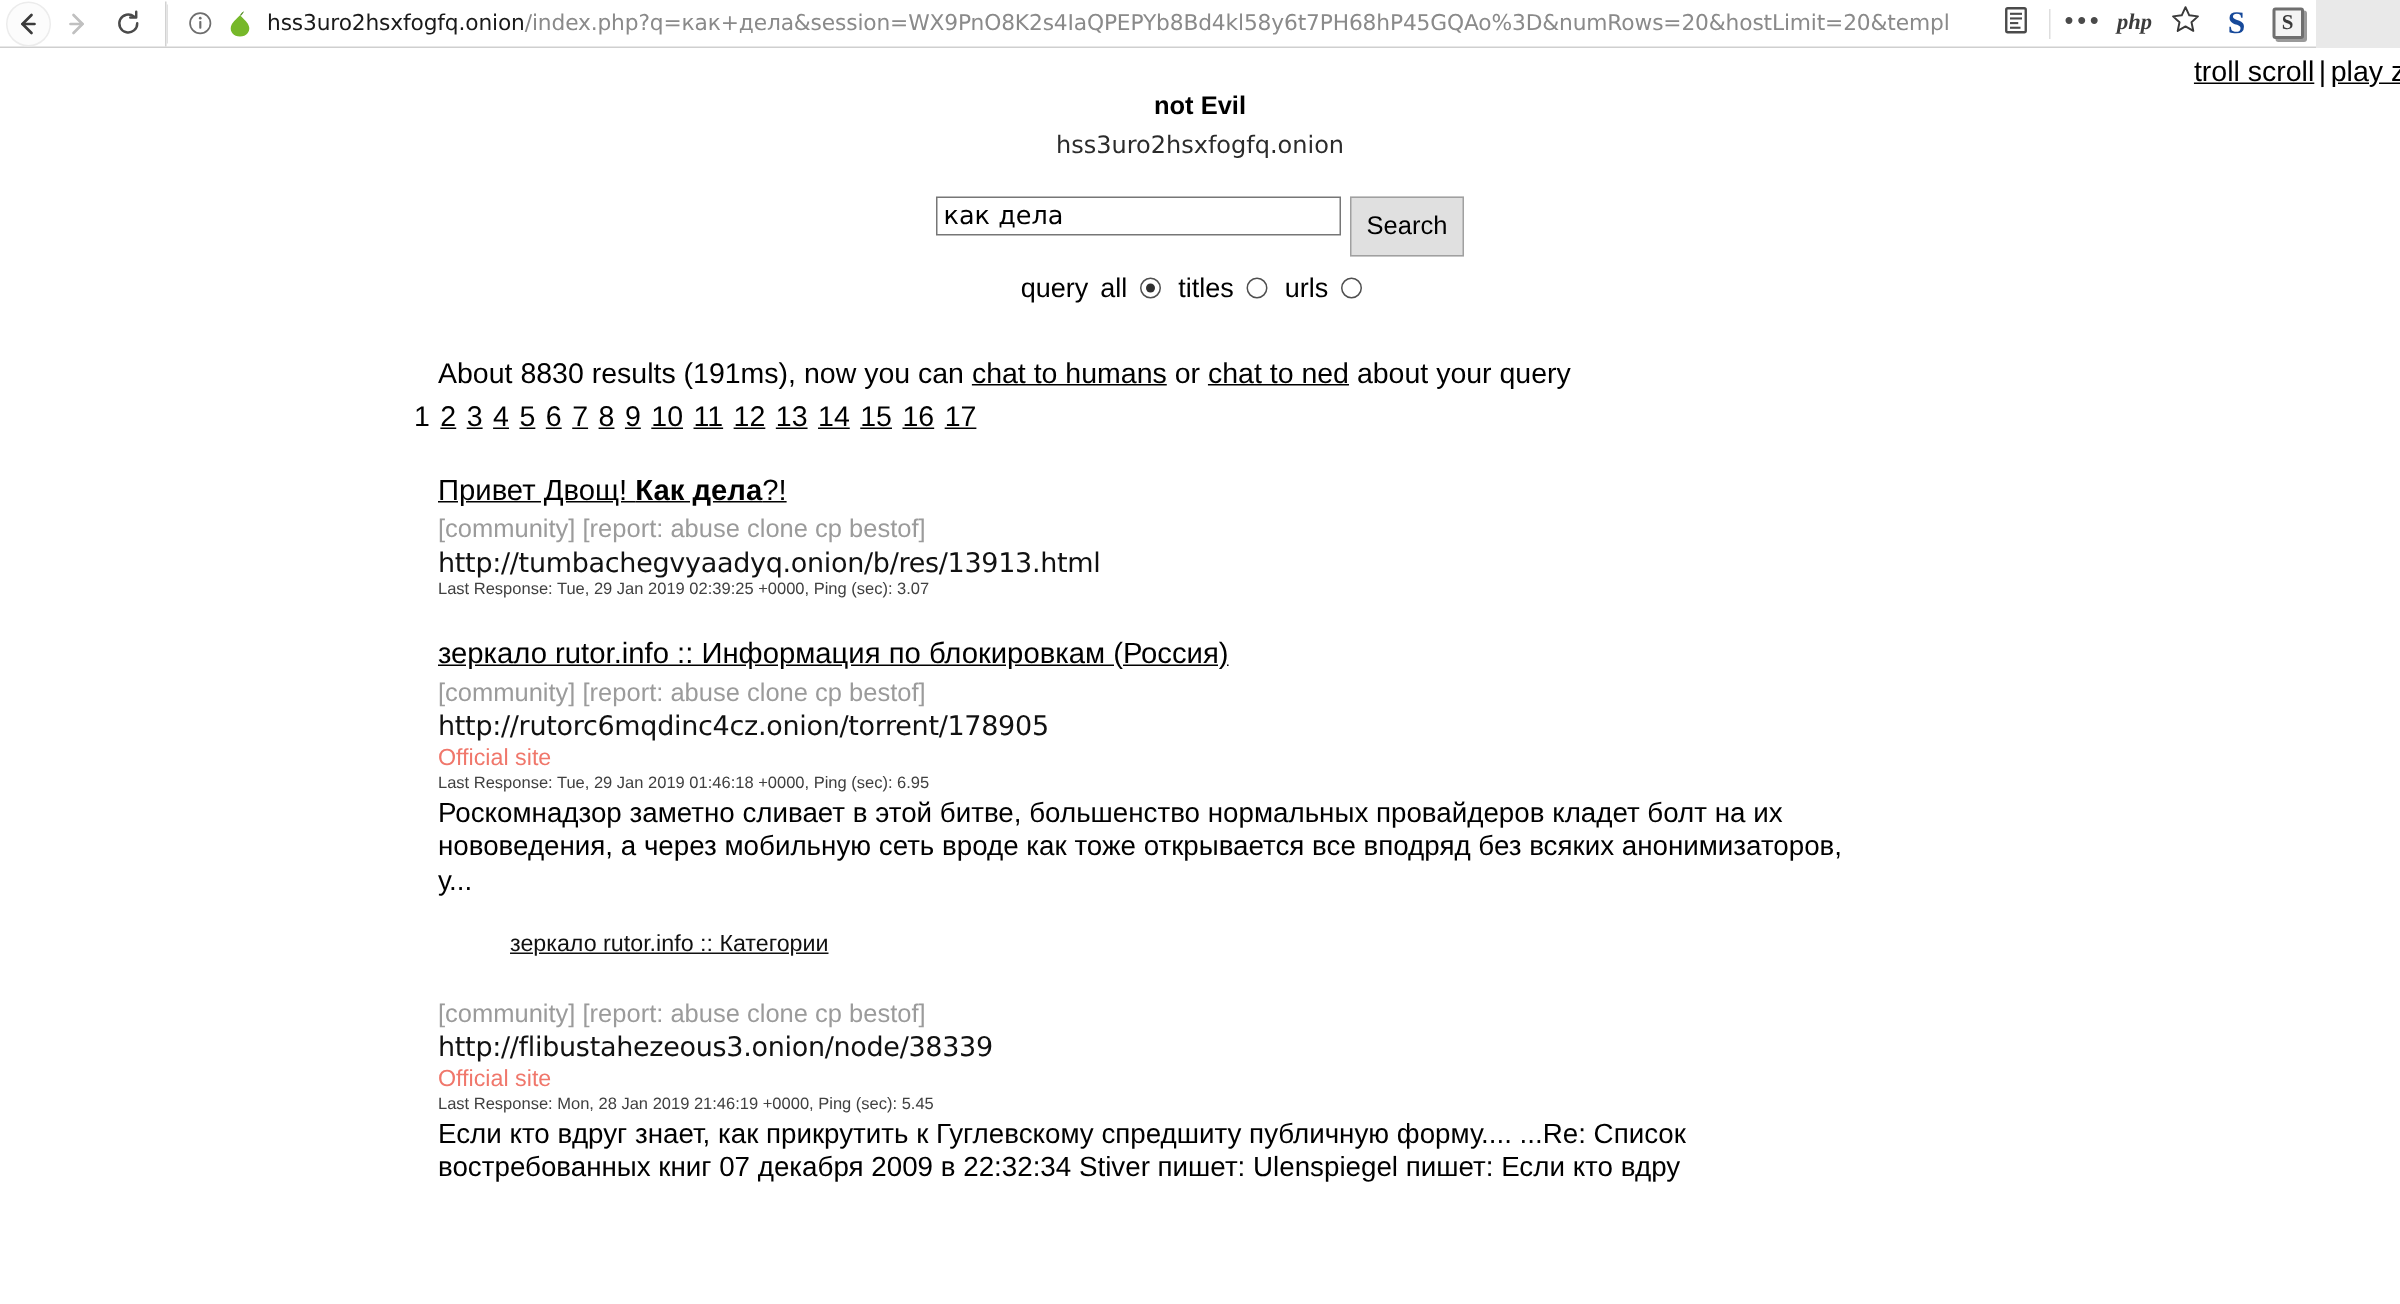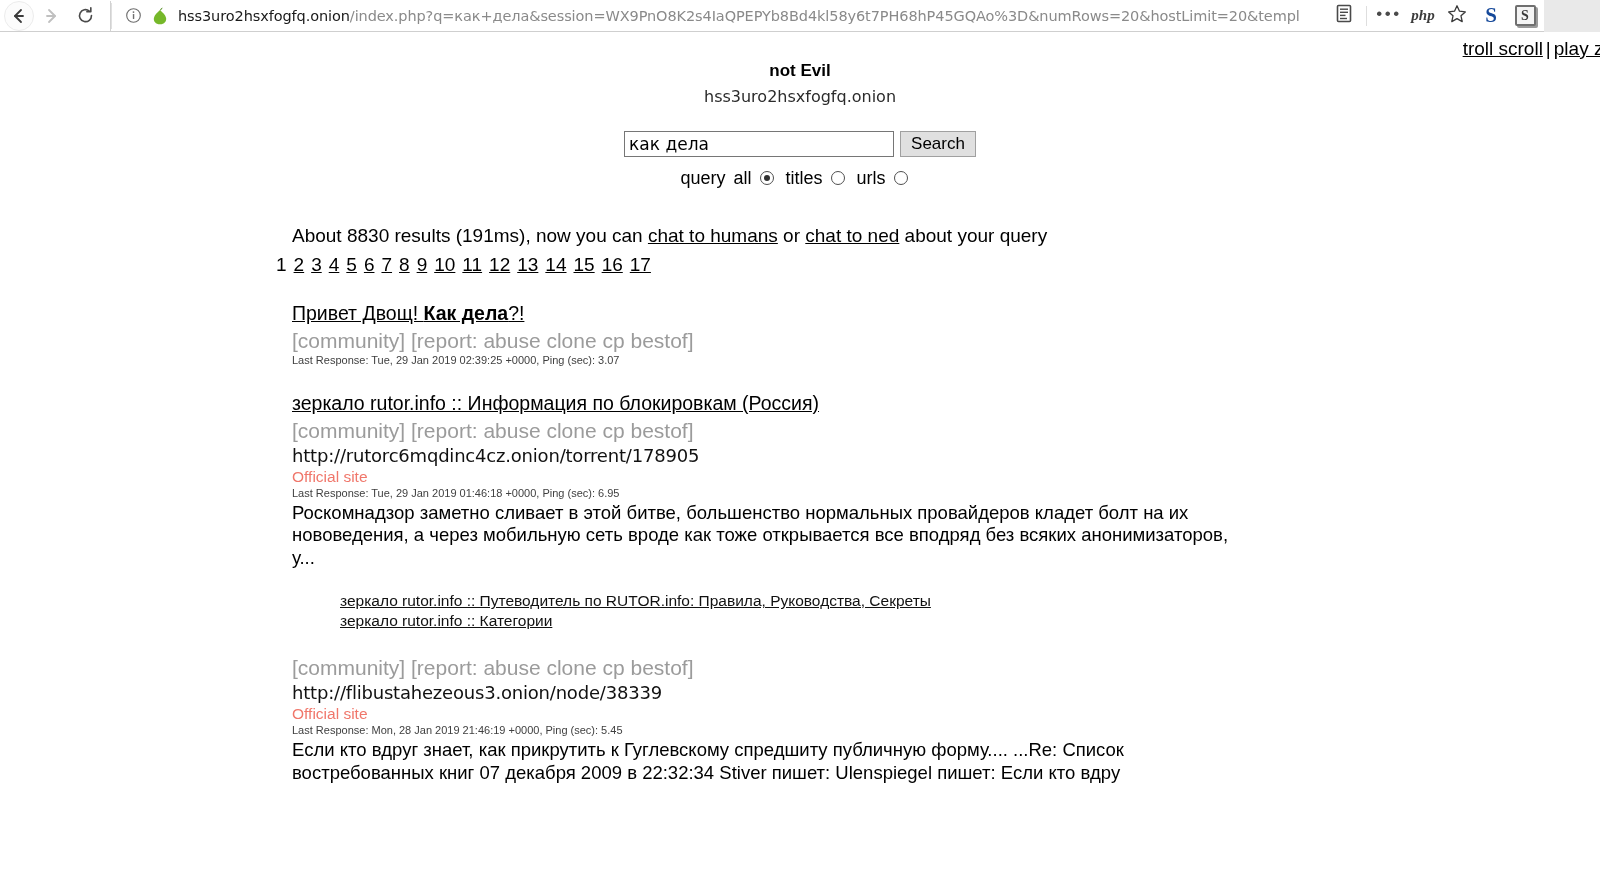--- a/index.html
+++ b/index.html
@@ -186,21 +186,21 @@
     height: 26px;
     font-size: 17px;
     font-family: "DejaVu Sans", sans-serif;
     padding: 1px 4px;
     border: 1px solid #767676;
     background: #fff;
     color: #000;
     outline: none;
   }
   #search-button {
-    height: 26px;
+    height: 40px;
     font-size: 17px;
     font-family: "Liberation Sans", sans-serif;
     padding: 0 10px;
     border: 1px solid #a0a0a0;
     background: #e0e0e0;
     color: #000;
     cursor: default;
   }
   #radio-row {
     margin-top: 11px;
@@ -265,21 +265,21 @@
     margin-top: 26px;
   }
   .result-title {
     font-size: 19.5px;
     color: #000;
     text-decoration: underline;
     display: inline;
   }
   .result-title b { font-weight: bold; }
   .result-meta {
-    font-size: 21px;
+    font-size: 17px;
     color: #9b9b9b;
     margin-top: 4px;
   }
   .result-url {
     font-size: 18px;
     color: #111;
     margin-top: 2px;
     font-family: "DejaVu Sans", sans-serif;
     letter-spacing: -0.2px;
   }
@@ -437,32 +437,32 @@
       <span>About 8830 results (191ms), now you can </span><a href="#">chat to humans</a><span> or </span><a href="#">chat to ned</a><span> about your query</span>
     </div>
 
     <div id="pagination">
       <span class="pg">1</span><a href="#">2</a><a href="#">3</a><a href="#">4</a><a href="#">5</a><a href="#">6</a><a href="#">7</a><a href="#">8</a><a href="#">9</a><a href="#">10</a><a href="#">11</a><a href="#">12</a><a href="#">13</a><a href="#">14</a><a href="#">15</a><a href="#">16</a><a href="#">17</a>
     </div>
 
     <div class="result">
       <a class="result-title" href="#"><span>Привет Двощ! </span><b>Как дела</b><span>?!</span></a>
       <div class="result-meta">[community] [report: abuse clone cp bestof]</div>
+      <div class="result-url">http://tumbachegvyaadyq.onion/b/res/13913.html</div>
       <div class="result-response">Last Response: Tue, 29 Jan 2019 02:39:25 +0000, Ping (sec): 3.07</div>
     </div>
 
     <div class="result">
       <a class="result-title" href="#">зеркало rutor.info :: Информация по блокировкам (Россия)</a>
       <div class="result-meta">[community] [report: abuse clone cp bestof]</div>
       <div class="result-url">http://rutorc6mqdinc4cz.onion/torrent/178905</div>
       <div class="result-official">Official site</div>
       <div class="result-response">Last Response: Tue, 29 Jan 2019 01:46:18 +0000, Ping (sec): 6.95</div>
       <div class="result-snippet">Роскомнадзор заметно сливает в этой битве, большенство нормальных провайдеров кладет болт на их нововедения, а через мобильную сеть вроде как тоже открывается все вподряд без всяких анонимизаторов, у...</div>
       <div class="sublinks">
-        <a href="#">зеркало rutor.info :: Путеводитель по RUTOR.info: Правила, Руководства, Секреты</a>
         <a href="#">зеркало rutor.info :: Категории</a>
       </div>
     </div>
 
     <div class="result">
       <div class="result-meta">[community] [report: abuse clone cp bestof]</div>
       <div class="result-url">http://flibustahezeous3.onion/node/38339</div>
       <div class="result-official">Official site</div>
       <div class="result-response">Last Response: Mon, 28 Jan 2019 21:46:19 +0000, Ping (sec): 5.45</div>
       <div class="result-snippet">Если кто вдруг знает, как прикрутить к Гуглевскому спредшиту публичную форму.... ...Re: Список востребованных книг  07 декабря 2009  в 22:32:34 Stiver пишет:   Ulenspiegel пишет:   Если кто вдру</div>

